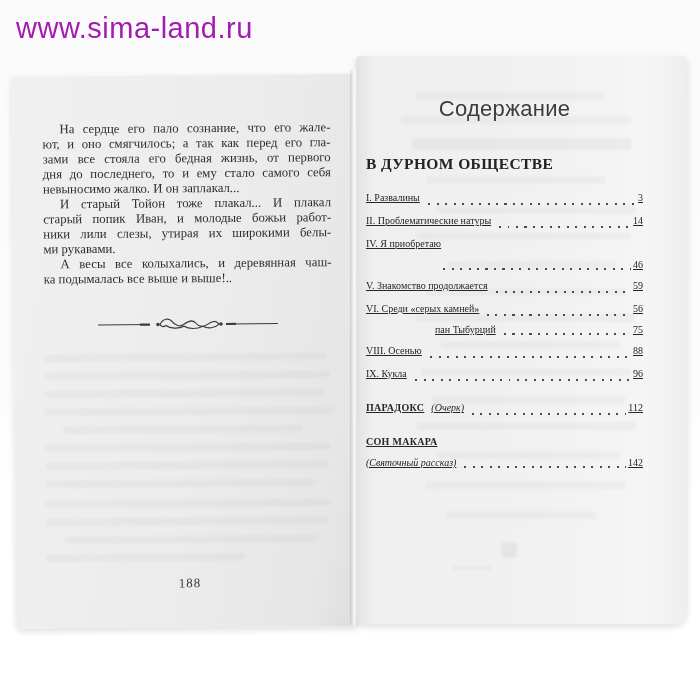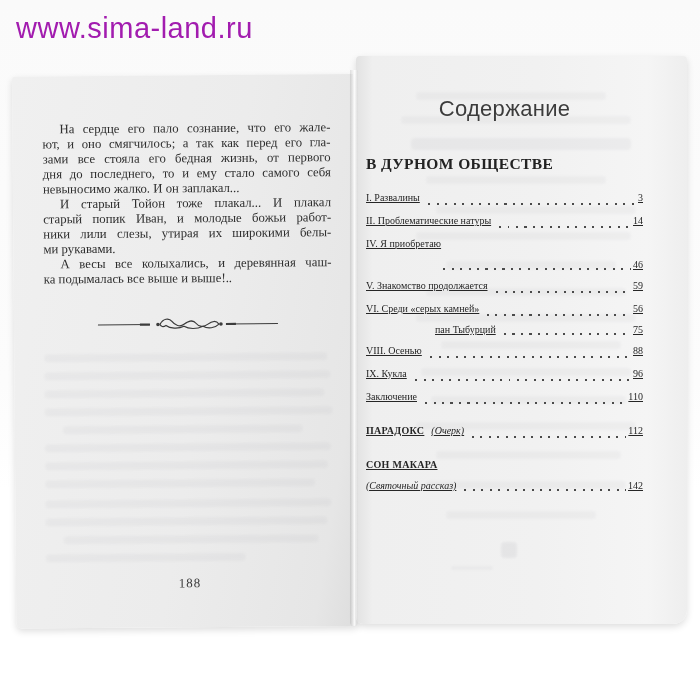--- a/index.html
+++ b/index.html
@@ -203,25 +203,20 @@
           <span class="dots"></span>
           <span class="pg">88</span>
         </div>
 
         <div class="toc-row">
           <span class="t">IX. Кукла</span>
           <span class="dots"></span>
           <span class="pg">96</span>
         </div>
 
-        <div class="toc-row">
-          <span class="t">Заключение</span>
-          <span class="dots"></span>
-          <span class="pg">110</span>
-        </div>
 
         <div class="toc-row gap">
           <span class="t bold">ПАРАДОКС</span>
           <span class="t it">(Очерк)</span>
           <span class="dots"></span>
           <span class="pg">112</span>
         </div>
 
         <div class="toc-row gap">
           <span class="t bold">СОН МАКАРА</span>

